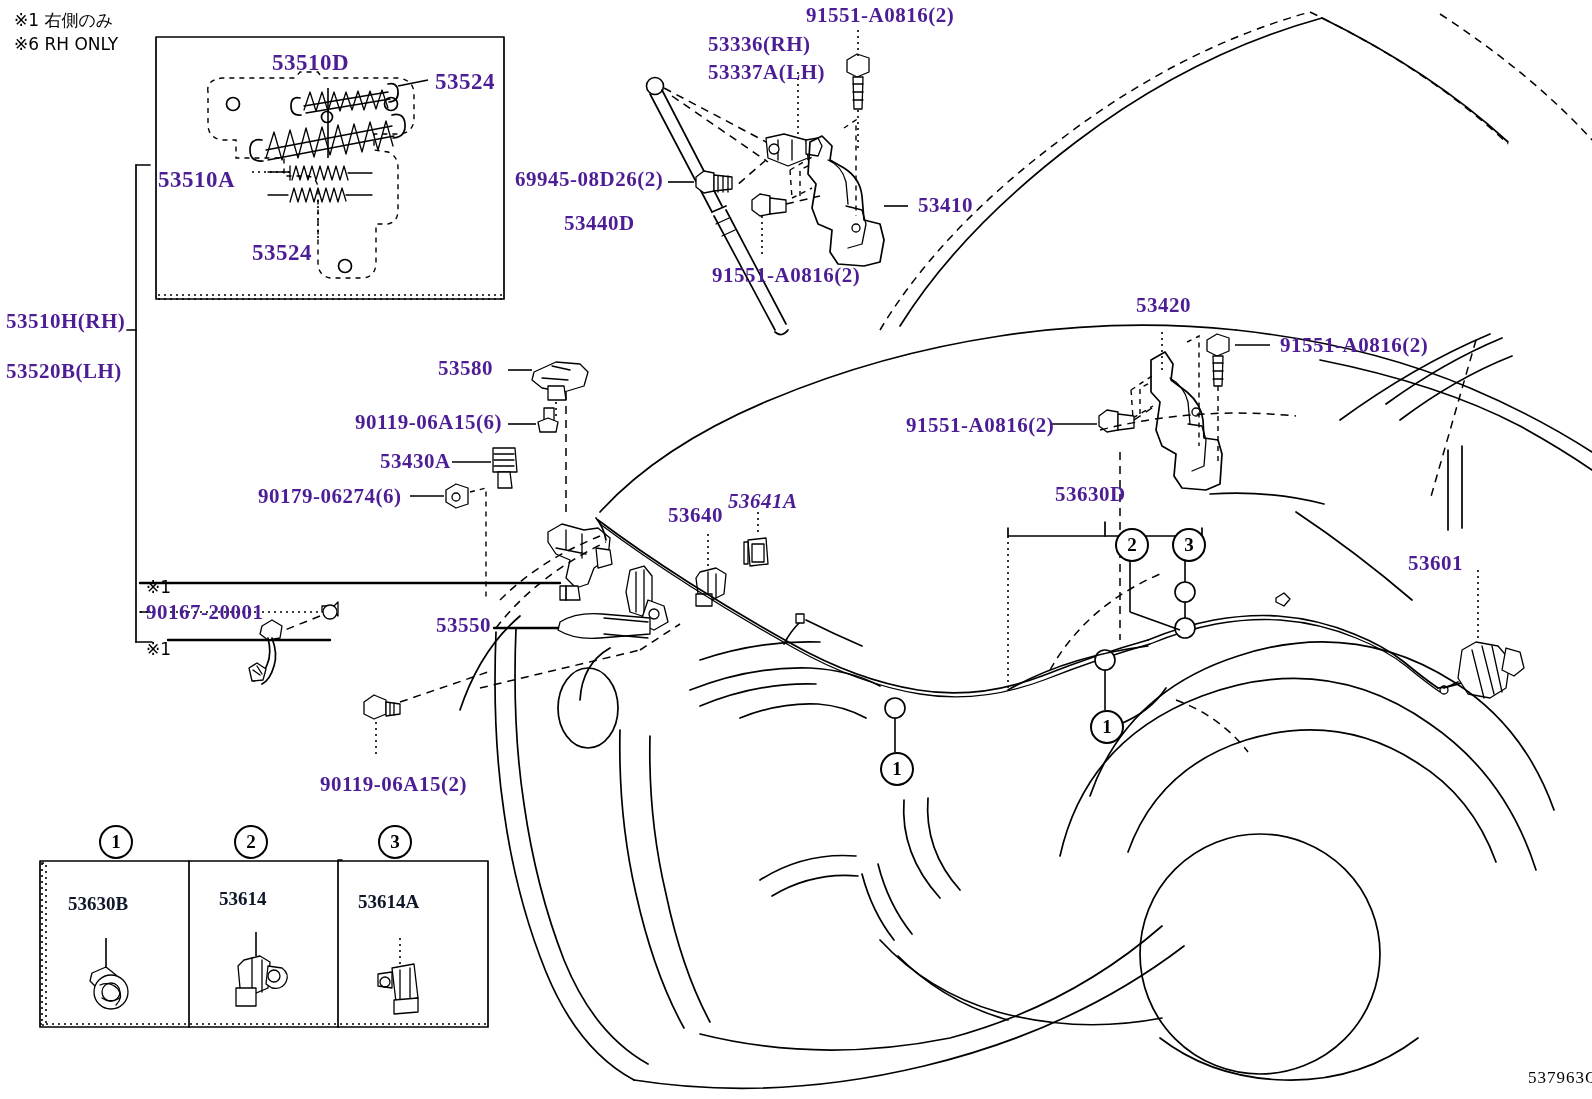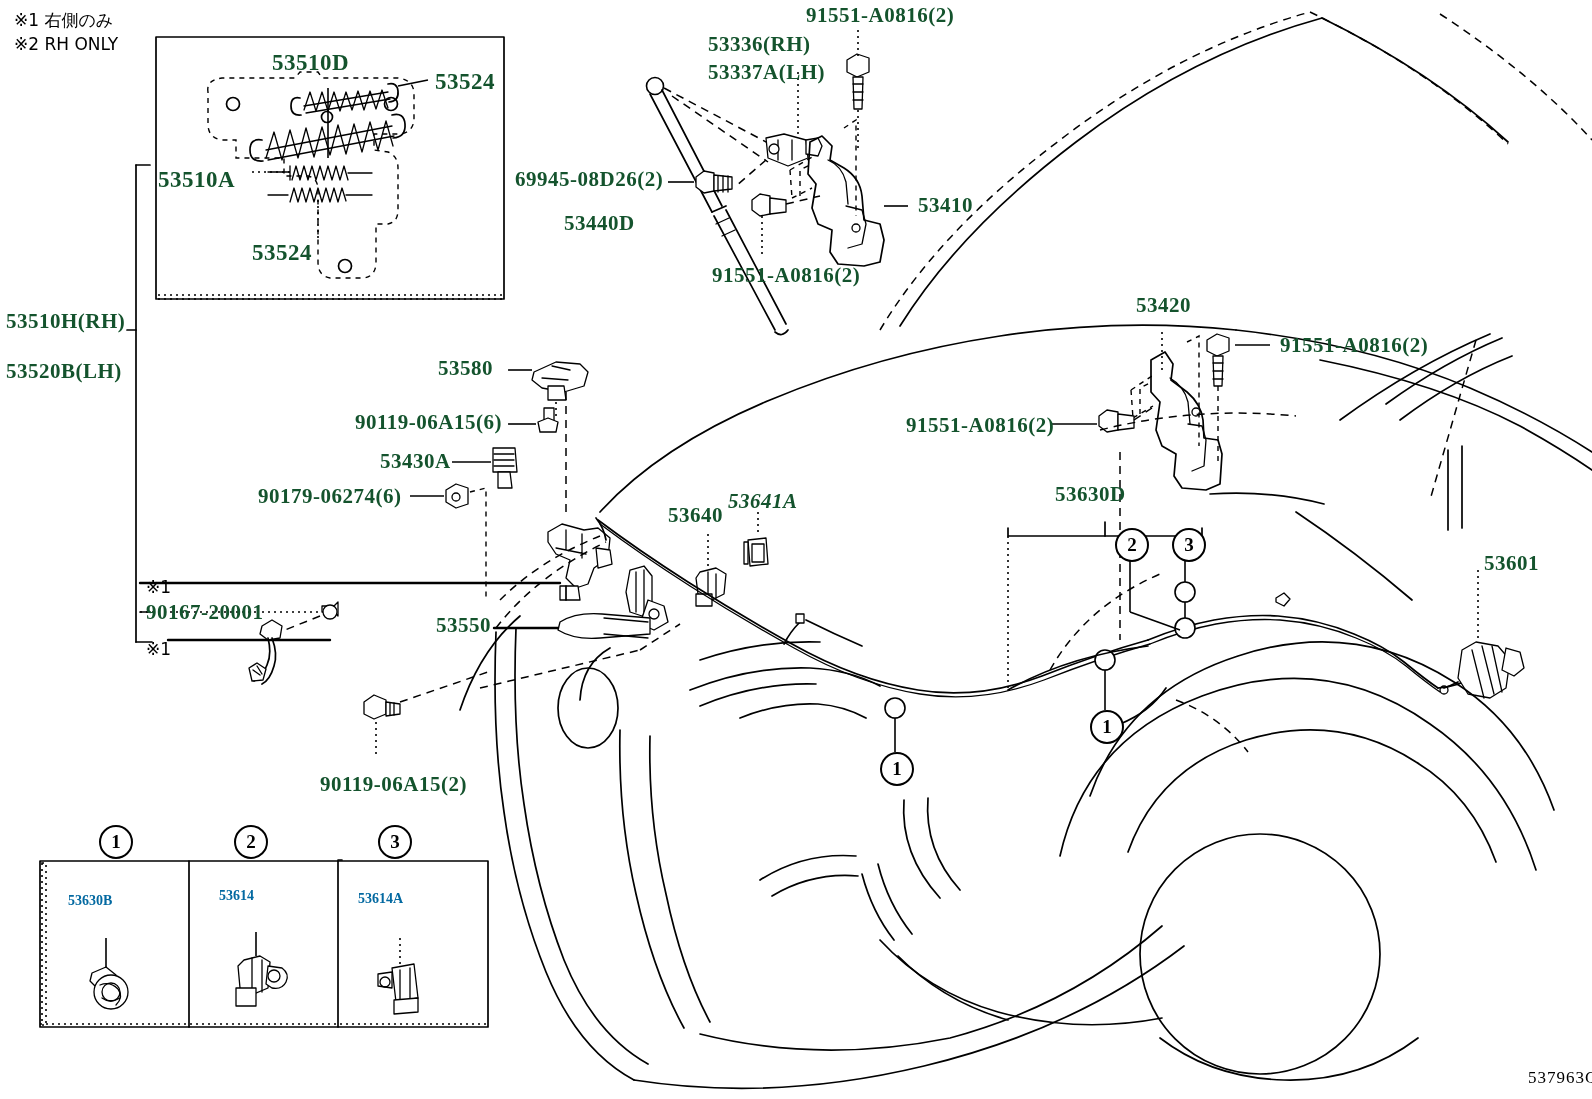--- a/index.html
+++ b/index.html
@@ -12,21 +12,21 @@
     width: 1592px;
     height: 1099px;
     background: #ffffff;
     font-family: "Liberation Serif", "DejaVu Serif", serif;
     overflow: hidden;
   }
   .lbl {
     position: absolute;
     font-family: "Liberation Serif", "DejaVu Serif", serif;
     font-weight: bold;
-    color: #14532d;
+    color: #4c1d95;
     white-space: nowrap;
     letter-spacing: 0.5px;
     line-height: 1.12;
   }
   .lbl-md { font-size: 21px; }
   .lbl-lg { font-size: 23px; }
   .note {
     position: absolute;
     font-family: "DejaVu Sans", "Liberation Sans", sans-serif;
     font-size: 17px;
@@ -58,22 +58,22 @@
     display: flex;
     align-items: center;
     justify-content: center;
     background: #fff;
     color: #000;
   }
   .legend-cell-label {
     position: absolute;
     font-family: "Liberation Serif", "DejaVu Serif", serif;
     font-weight: bold;
-    font-size: 14px;
-    color: #0369a1;
+    font-size: 19px;
+    color: #0f172a;
     white-space: nowrap;
   }
 </style>
 </head>
 <body>
 
 <div id="page">
 
   <svg id="art" viewBox="0 0 1592 1099">
     <defs>
@@ -447,21 +447,21 @@
         <path class="st" d="M400 970 l0 32 M410 968 l0 32"></path>
         <path class="wf2" d="M378 974 l14 -2 l0 16 l-14 -2 z"></path>
         <circle cx="385" cy="982" r="5" class="st"></circle>
         <path class="wf2" d="M394 1000 l24 -2 l0 14 l-24 2 z"></path>
         <path class="dot" d="M400 938 L400 966"></path>
       </g>
     </g>
   </svg>
 
   <div class="note" style="left:14px; top:8px;">※1 右側のみ</div>
-  <div class="note" style="left:14px; top:32px;">※2 RH ONLY</div>
+  <div class="note" style="left:14px; top:32px;">※6 RH ONLY</div>
 
   <div class="lbl lbl-lg" style="left:272px; top:50px;">53510D</div>
   <div class="lbl lbl-lg" style="left:435px; top:69px;">53524</div>
   <div class="lbl lbl-lg" style="left:158px; top:161px;margin-top:6px;">53510A</div>
   <div class="lbl lbl-lg" style="left:252px; top:240px;">53524</div>
 
   <div class="lbl lbl-md" style="left:6px; top:310px;">53510H(RH)</div>
   <div class="lbl lbl-md" style="left:6px; top:332px;margin-top:28px;">53520B(LH)</div>
 
   <div class="note" style="left:146px; top:575px;">※1</div>
@@ -483,21 +483,21 @@
   <div class="lbl lbl-md" style="left:438px; top:357px;">53580</div>
   <div class="lbl lbl-md" style="left:355px; top:411px;">90119-06A15(6)</div>
   <div class="lbl lbl-md" style="left:380px; top:450px;">53430A</div>
   <div class="lbl lbl-md" style="left:258px; top:485px;">90179-06274(6)</div>
   <div class="lbl lbl-md" style="left:436px; top:614px;">53550</div>
   <div class="lbl lbl-md" style="left:320px; top:757px;margin-top:16px;">90119-06A15(2)</div>
 
   <div class="lbl lbl-md" style="left:668px; top:504px;">53640</div>
   <div class="lbl lbl-md" style="left:728px; top:490px;font-style:italic;">53641A</div>
   <div class="lbl lbl-md" style="left:1055px; top:483px;">53630D</div>
-  <div class="lbl lbl-md" style="left:1484px; top:552px;">53601</div>
+  <div class="lbl lbl-md" style="left:1408px; top:552px;">53601</div>
 
   <div class="cellnum" style="left:880px; top:752px;">1</div>
   <div class="cellnum" style="left:1090px; top:710px;">1</div>
   <div class="cellnum" style="left:1115px; top:528px;">2</div>
   <div class="cellnum" style="left:1172px; top:528px;">3</div>
 
   <div class="cellnum" style="left:99px; top:825px;">1</div>
   <div class="cellnum" style="left:234px; top:825px;">2</div>
   <div class="cellnum" style="left:378px; top:825px;">3</div>
 

